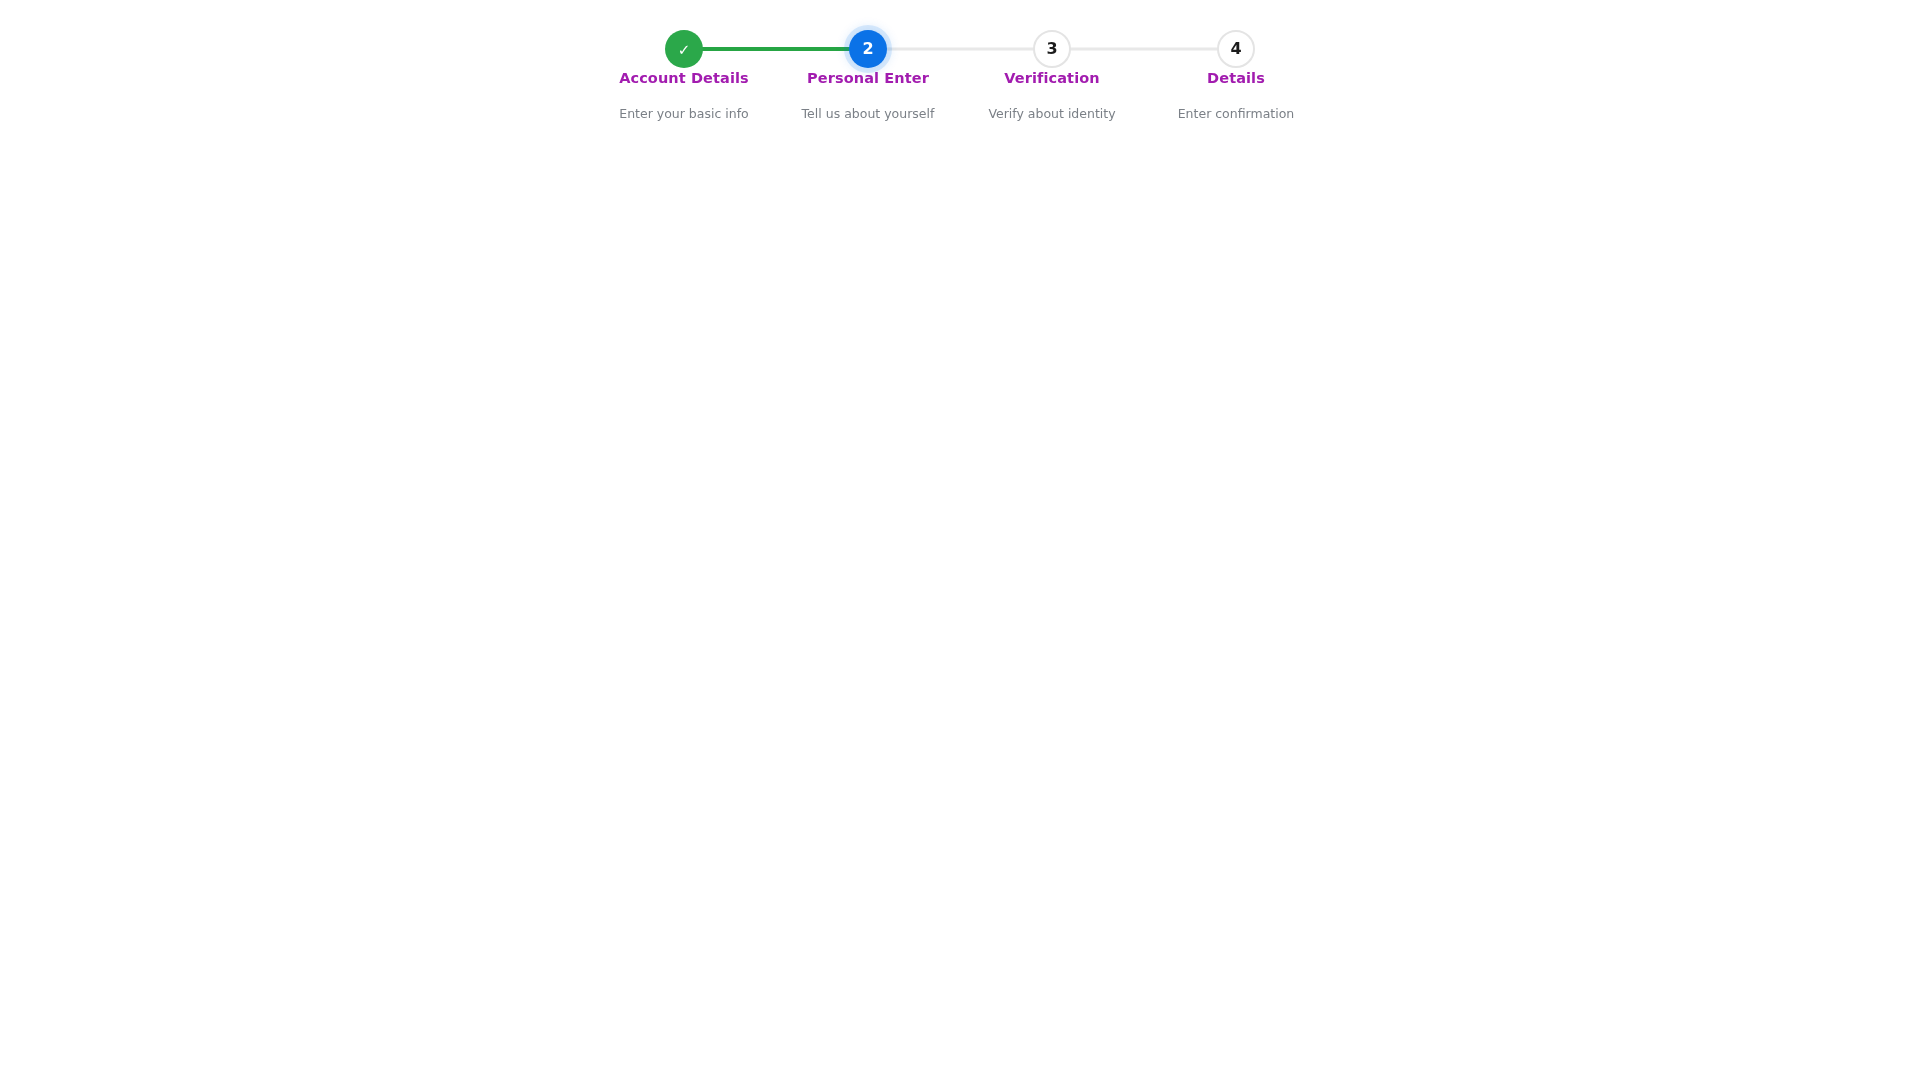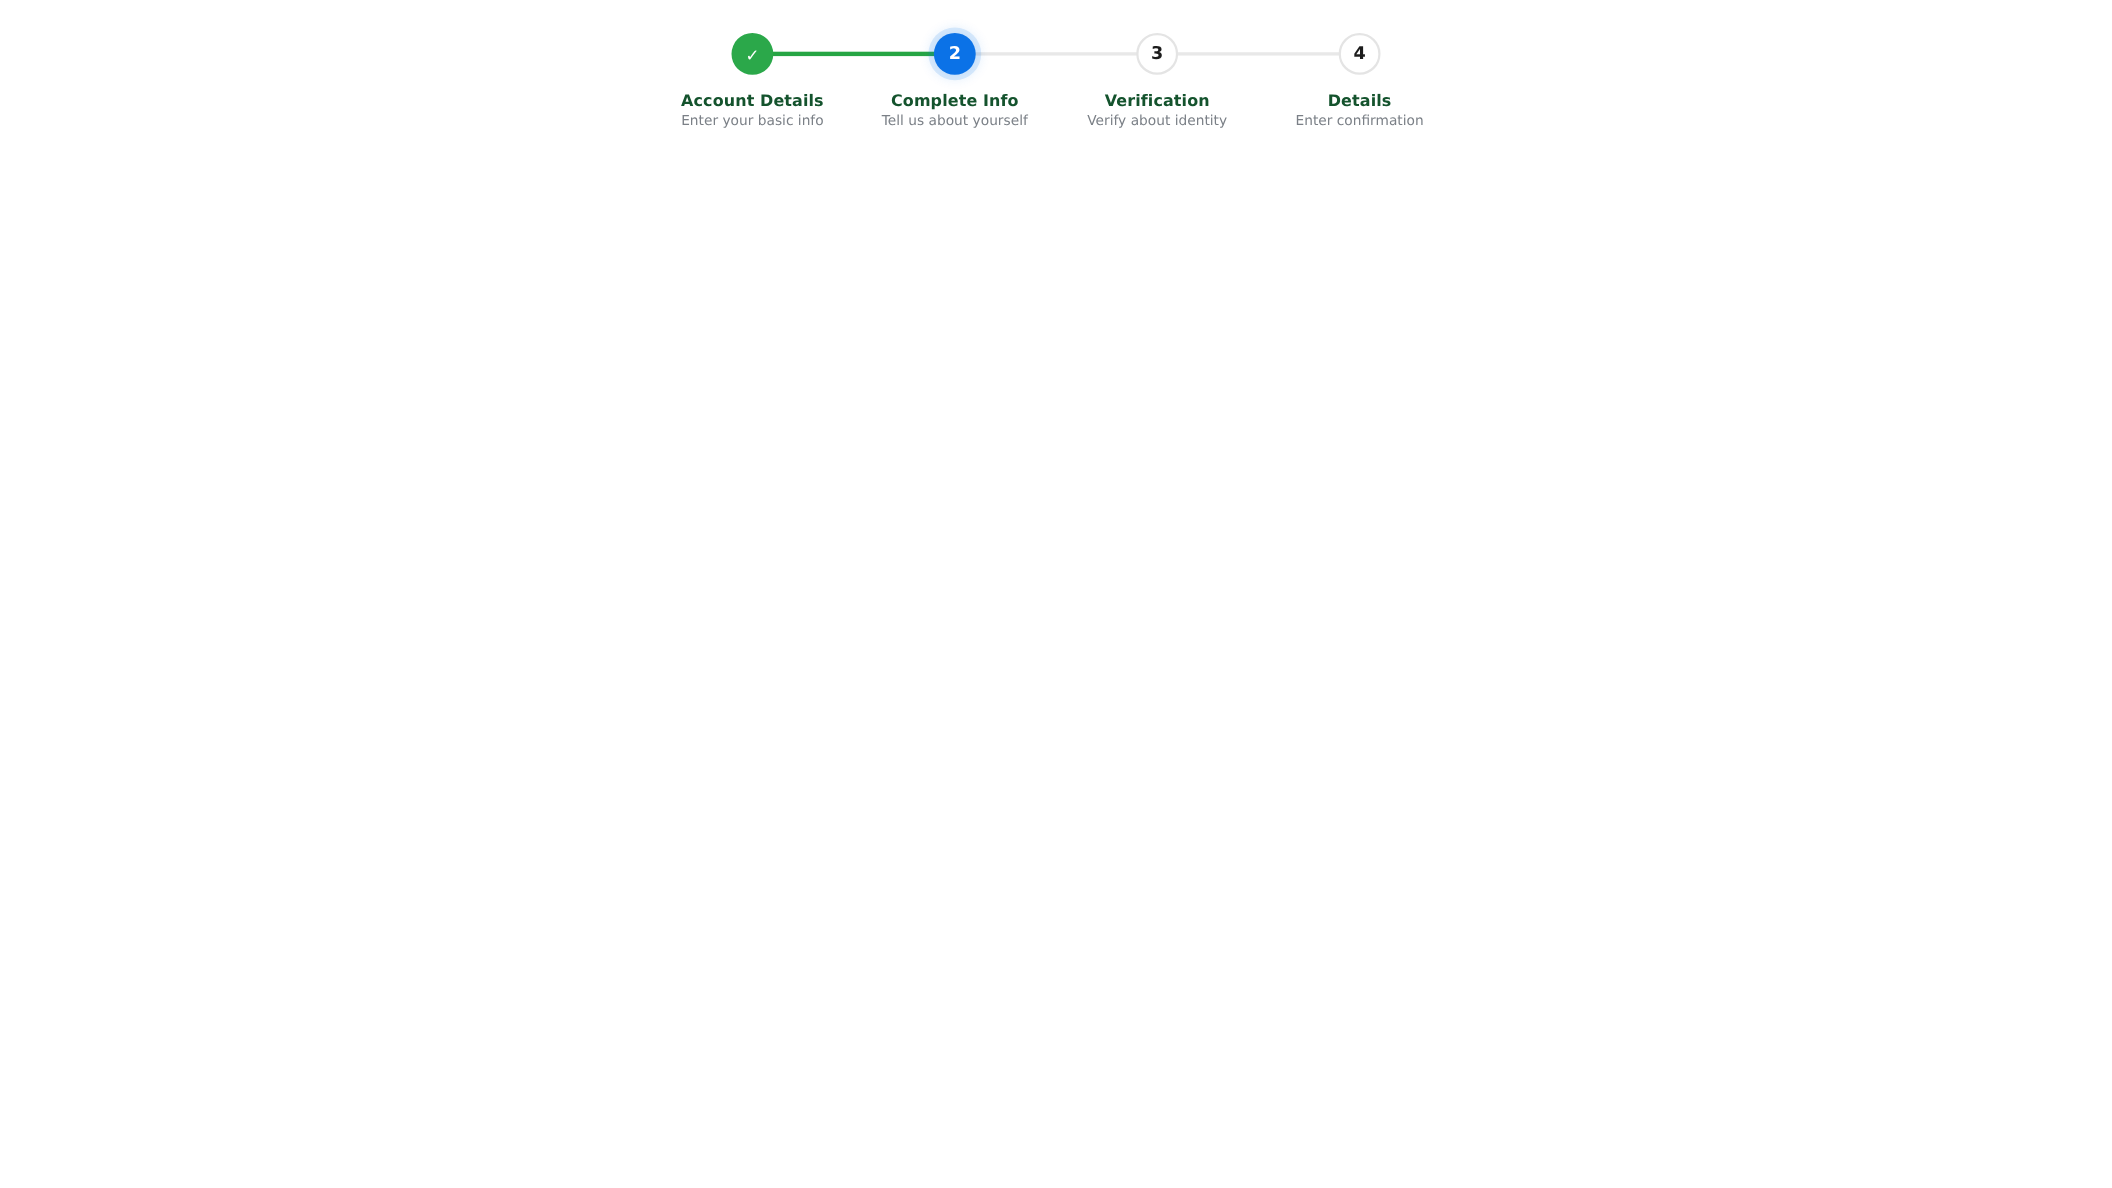--- a/index.html
+++ b/index.html
@@ -106,31 +106,30 @@
     box-shadow: 0 0 0 5px rgba(11,114,231,0.13), 0 0 10px 5px rgba(11,114,231,0.10);
   }
 
   .circle.pending {
     background: #ffffff;
     color: #1c1c1c;
     border: 2px solid #e4e4e4;
   }
 
   .step-label {
-    margin-top: 14px;
     font-size: 14.5px;
     font-weight: bold;
-    color: #14532d;
+    color: #a21caf;
     text-align: center;
     white-space: nowrap;
     letter-spacing: 0.1px;
   }
 
   .step-desc {
-    margin-top: 2px;
+    margin-top: 20px;
     font-size: 12.5px;
     font-weight: normal;
     color: #7b8087;
     text-align: center;
     white-space: nowrap;
   }
 </style>
 </head>
 <body>
 
@@ -149,21 +148,21 @@
         <div class="step-desc">Enter your basic info</div>
       </div>
 
       <div class="step">
         <div class="circle-row">
           <div class="connector done"></div>
           <div class="circle active">
             <span>2</span>
           </div>
         </div>
-        <div class="step-label">Complete Info</div>
+        <div class="step-label">Personal Enter</div>
         <div class="step-desc">Tell us about yourself</div>
       </div>
 
       <div class="step">
         <div class="circle-row">
           <div class="connector"></div>
           <div class="circle pending">
             <span>3</span>
           </div>
         </div>

